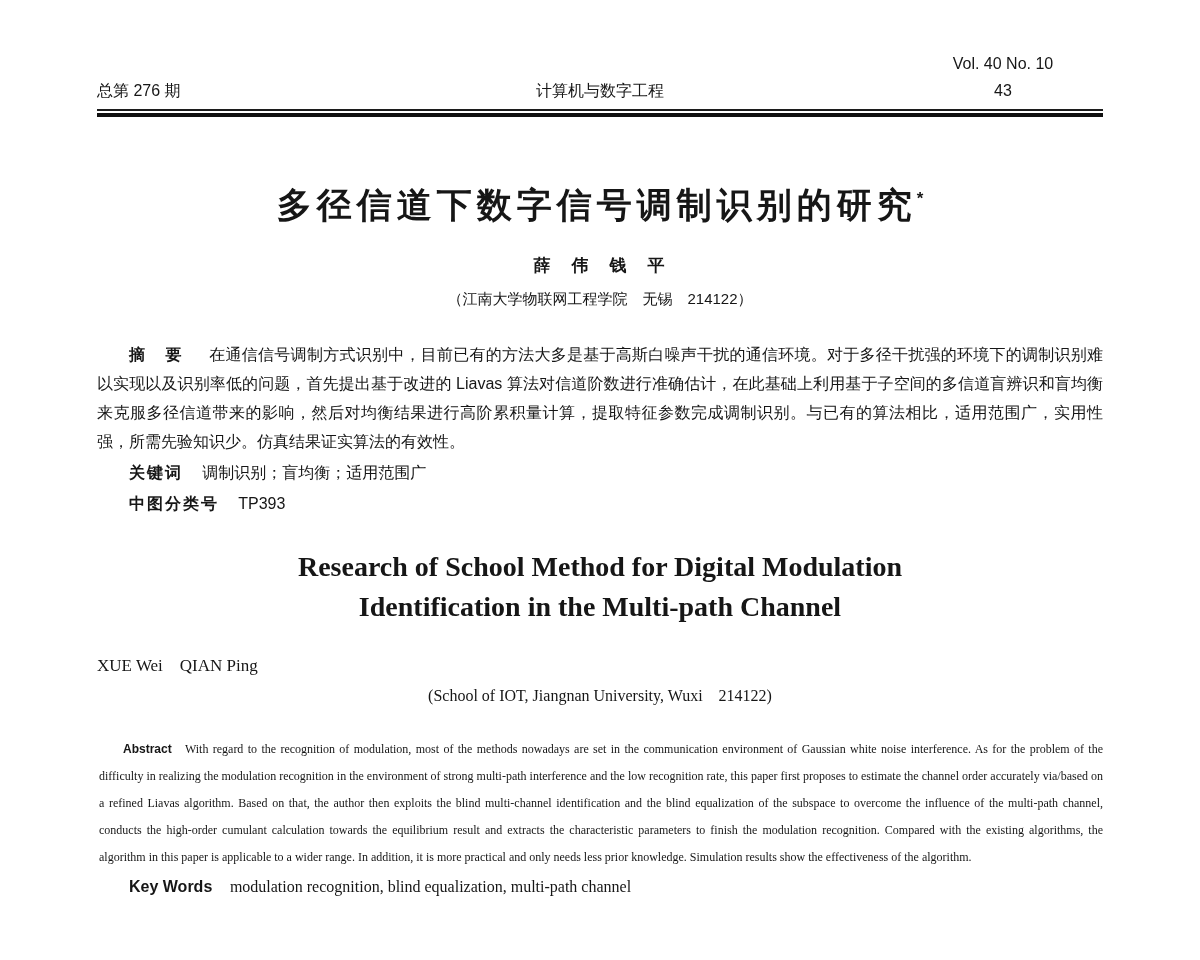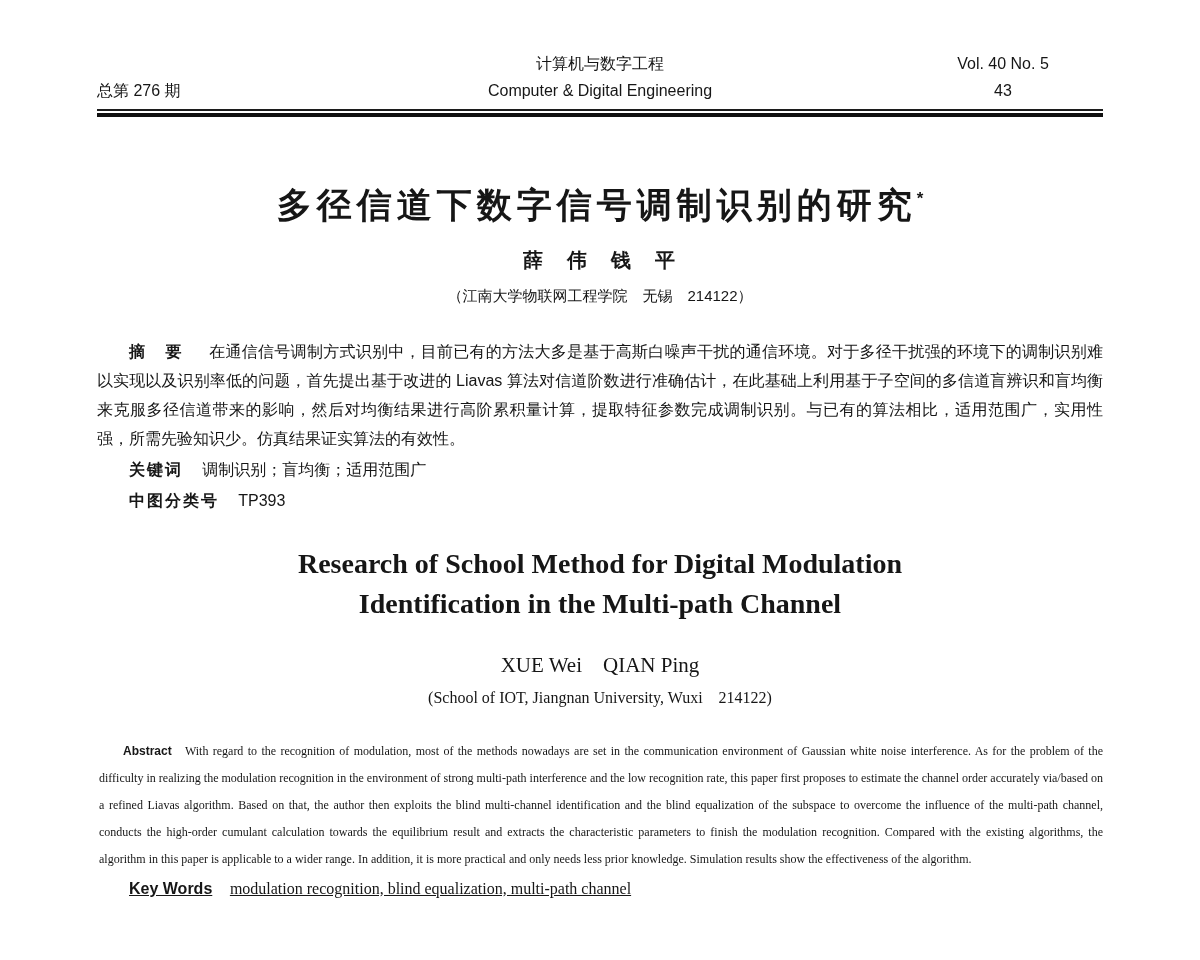--- a/index.html
+++ b/index.html
@@ -20,53 +20,52 @@
   .hdr-left  { text-align:left;  min-width:200px; }
   .hdr-center{ text-align:center; flex:1; }
   .hdr-right { text-align:center; min-width:200px; }
   .rule { margin-top:5px; }
   .rule-thin  { height:2px; background:#1c1c1c; }
   .rule-thick { height:4px; background:#101010; margin-top:2px; }
 
   
   .title-cn { margin:62px 0 0 0; text-align:center; font-size:35px; font-weight:bold; letter-spacing:5px; line-height:40px; }
   .title-cn sup { font-size:17px; letter-spacing:0; vertical-align:super; }
-  .authors-cn { margin-top:22px; text-align:center; font-size:20px; font-weight:bold; letter-spacing:2px; }
+  .authors-cn { margin-top:29px; text-align:center; font-size:17px; font-weight:bold; letter-spacing:2px; }
   .affil-cn   { margin-top:13px; text-align:center; font-size:15px; }
 
   
   .abs-cn { margin:31px 0 0 0; font-size:16px; line-height:29px; text-align:justify; text-indent:2em; }
   .lbl-cn { font-weight:bold; margin-right:1.6em; letter-spacing:2px; }
   .kw-line { margin:3px 0 0 0; padding-left:2em; font-size:16px; line-height:28px; }
   .kw-line .lbl-cn { margin-right:1.2em; }
 
   
   .title-en { margin-top:29px; text-align:center; font-family:"Liberation Serif","DejaVu Serif",serif; font-weight:bold; font-size:28px; line-height:40px; }
-  .authors-en { margin-top:27px; text-align:center; font-family:"Liberation Serif","DejaVu Serif",serif; font-size:21px; }
+  .authors-en { margin-top:27px; font-family:"Liberation Serif","DejaVu Serif",serif; font-size:17px; }
   .affil-en   { margin-top:9px;  text-align:center; font-family:"Liberation Serif","DejaVu Serif",serif; font-size:16px; }
 
   .abs-en { margin:29px 0 0 2px; font-family:"Liberation Serif","DejaVu Serif",serif; font-size:12px; line-height:27px; text-align:justify; text-indent:2em; }
   .lbl-en { font-family:"Liberation Sans","DejaVu Sans",sans-serif; font-weight:bold; margin-right:1.1em; }
-  .kw-en  { margin:2px 0 0 0; padding-left:2em; font-family:"Liberation Serif","DejaVu Serif",serif; font-size:16px; line-height:27px;text-decoration:underline; }
+  .kw-en  { margin:2px 0 0 0; padding-left:2em; font-family:"Liberation Serif","DejaVu Serif",serif; font-size:16px; line-height:27px; }
 </style>
 </head>
 <body>
 
 <div class="page">
 
   <header class="hdr">
     <div class="hdr-col hdr-left">
       <div>总第 276 期</div>
     </div>
     <div class="hdr-col hdr-center">
       <div>计算机与数字工程</div>
-      <div>Computer &amp; Digital Engineering</div>
     </div>
     <div class="hdr-col hdr-right">
-      <div>Vol. 40 No. 5</div>
+      <div>Vol. 40 No. 10</div>
       <div>43</div>
     </div>
   </header>
 
   <div class="rule">
     <div class="rule-thin"></div>
     <div class="rule-thick"></div>
   </div>
 
   <h1 class="title-cn"><span>多径信道下数字信号调制识别的研究</span><sup>*</sup></h1>

